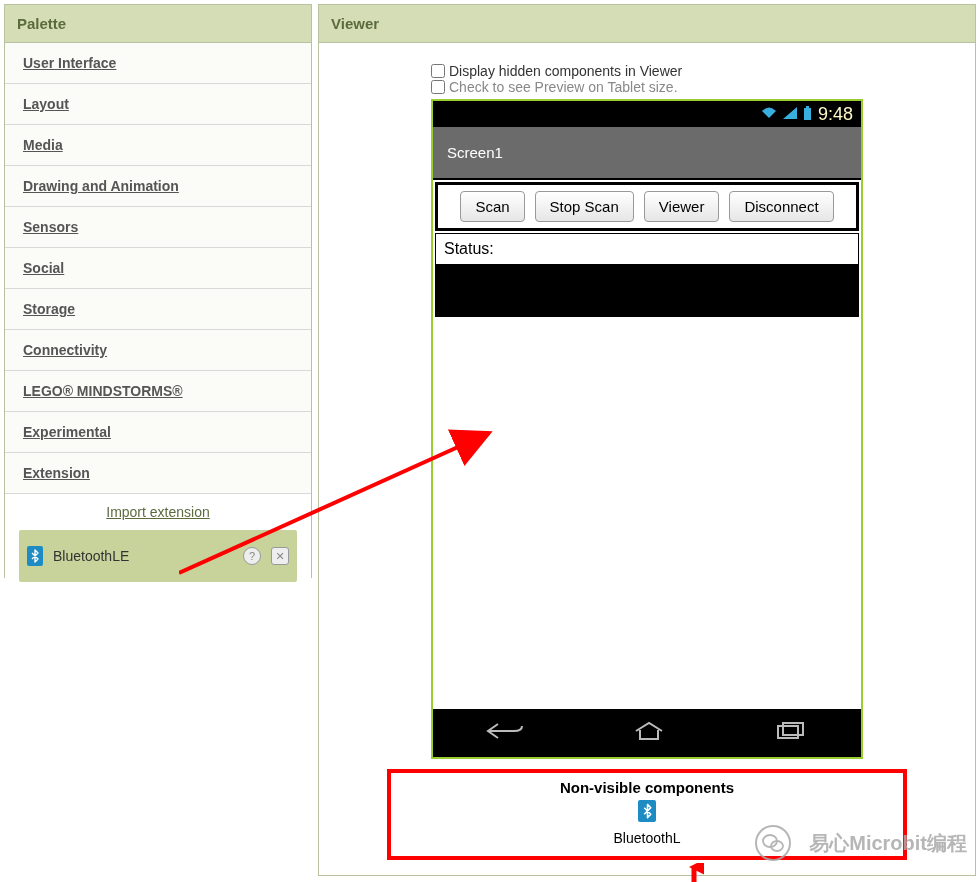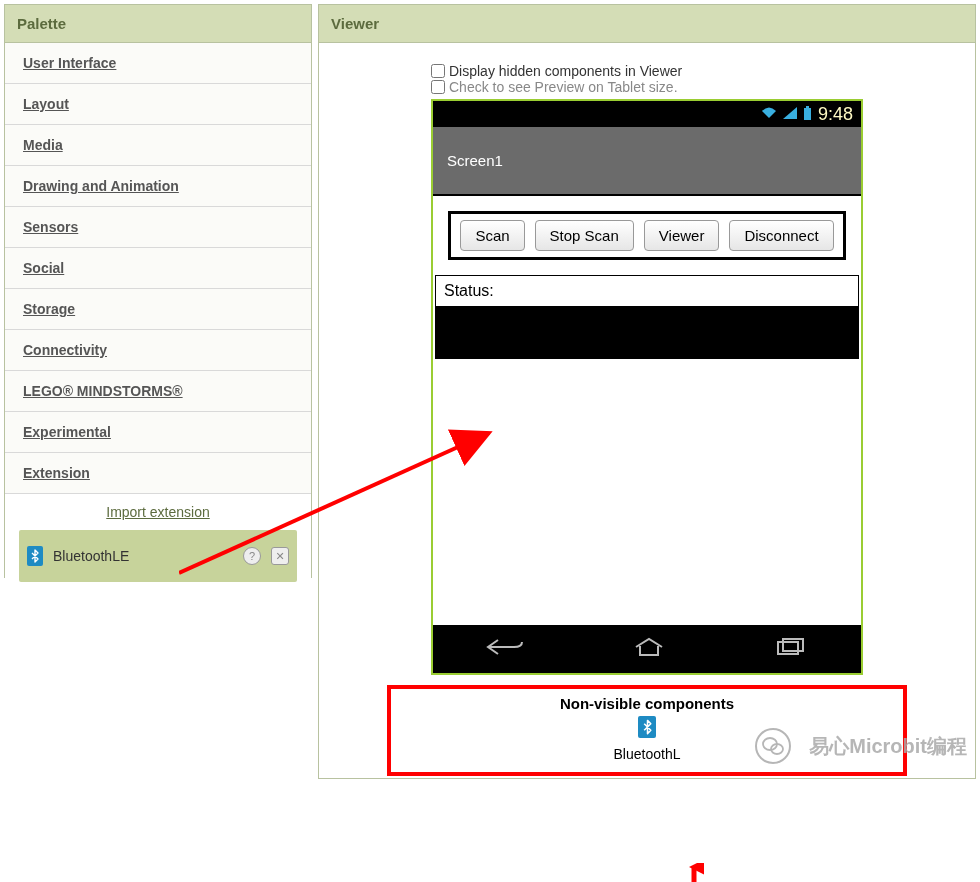--- a/index.html
+++ b/index.html
@@ -25,21 +25,21 @@
     font-size: 15px;
     padding: 10px 12px;
     border-bottom: 1px solid #b8c2a0;
   }
   .palette-panel {
     width: 308px;
     height: 574px;
   }
   .viewer-panel {
     flex: 1;
-    height: 775px;
+    height: 872px;
     position: relative;
   }
   .category {
     border-bottom: 1px solid #d9d9d9;
     padding: 12px 18px;
     font-size: 14px;
     font-weight: bold;
     color: #555;
     cursor: pointer;
     background: #fbfbf8;
@@ -117,29 +117,29 @@
     text-align: right;
     padding: 3px 8px;
     display: flex; justify-content: flex-end; align-items: center; gap: 6px;
     height: 26px;
   }
   .status-bar svg { height: 14px; }
   .title-bar {
     background: #6b6b6b;
     color: #fff;
     font-size: 15px;
-    padding: 25px 14px;
+    padding: 17px 14px;
     border-bottom: 2px solid #000;
   }
   .btn-row {
     background: #fff;
     border: 3px solid #000;
     padding: 6px;
     display: flex; gap: 10px; justify-content: center;
-    margin: 15px;
+    margin: 2px;
   }
   .app-btn {
     background: linear-gradient(#fff,#e6e6e6);
     border: 1px solid #999;
     border-radius: 4px;
     padding: 6px 14px;
     font-size: 15px;
     cursor: pointer;
   }
   .status-row {

